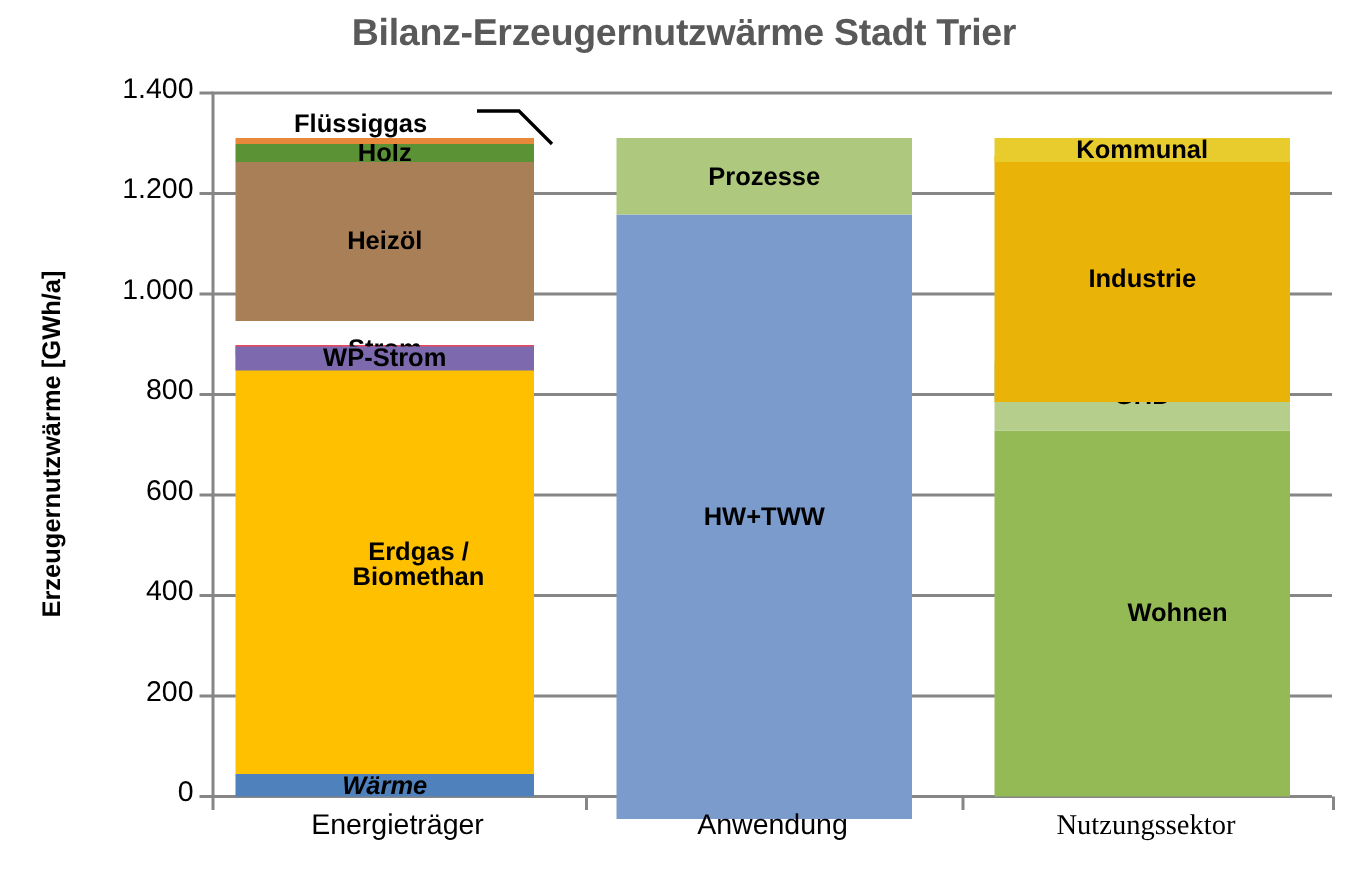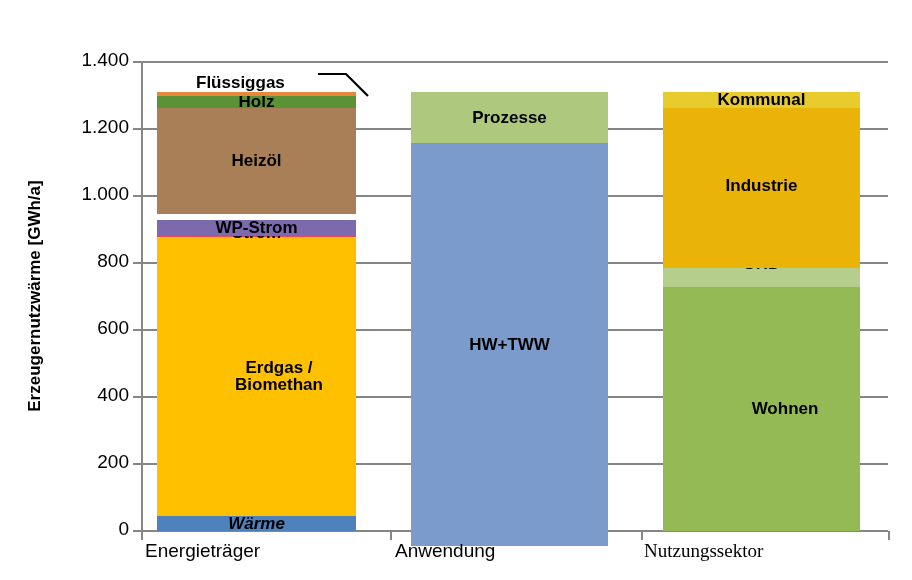--- a/index.html
+++ b/index.html
@@ -120,21 +120,21 @@
     white-space: pre-line;
     pointer-events: none;
   }
 
   
   .cat-label {
     position: absolute;
     top: 540px;
     font-size: 19px;
     color: #000000;
-    text-align: left;
+    text-align: center;
     white-space: nowrap;
   }
 
   
   #callout-label {
     position: absolute;
     left: 196px;
     top: 73px;
     font-size: 17px;
     font-weight: bold;
@@ -156,20 +156,21 @@
     width: 2px;
     height: 9px;
     background: #868686;
   }
 </style>
 </head>
 <body>
 
 <div id="chart-root">
 
+  <div id="chart-title">Bilanz-Erzeugernutzwärme Stadt Trier</div>
 
   <div id="y-axis-title">Erzeugernutzwärme [GWh/a]</div>
 
   <div id="y-tick-labels">
       <div class="tick-label-wrap" style="top: 518px;">0</div>
       <div class="tick-label-wrap" style="top: 451px;">200</div>
       <div class="tick-label-wrap" style="top: 384px;">400</div>
       <div class="tick-label-wrap" style="top: 317px;">600</div>
       <div class="tick-label-wrap" style="top: 250px;">800</div>
       <div class="tick-label-wrap" style="top: 183px;">1.000</div>
@@ -204,21 +205,21 @@
           <div class="segment" style="top: 453.925px; height: 15.075px; background: rgb(79, 129, 189);">
             <span class="seg-label" style="position: absolute; width: 100%; font-style: italic;">Wärme</span>
           </div>
           <div class="segment" style="top: 174.87px; height: 279.055px; background: rgb(255, 192, 0); padding-left: 45px;">
             <span class="seg-label">Erdgas /
 Biomethan</span>
           </div>
           <div class="segment" style="top: 167.835px; height: 7.035px; background: rgb(232, 72, 91);">
             <span class="seg-label" style="position: absolute; width: 100%;">Strom</span>
           </div>
-          <div class="segment" style="top: 158px; height: 16.08px; background: rgb(125, 106, 174);">
+          <div class="segment" style="top: 169px; height: 16.08px; background: rgb(125, 106, 174);">
             <span class="seg-label" style="position: absolute; width: 100%;">WP-Strom</span>
           </div>
           <div class="segment" style="top: 45.895px; height: 105.86px; background: rgb(168, 127, 86);">
             <span class="seg-label">Heizöl</span>
           </div>
           <div class="segment" style="top: 33.835px; height: 12.06px; background: rgb(91, 146, 54);">
             <span class="seg-label" style="position: absolute; width: 100%;">Holz</span>
           </div>
           <div class="segment" style="top: 29.815px; height: 4.02px; background: rgb(232, 136, 58);"></div>
         </div>

